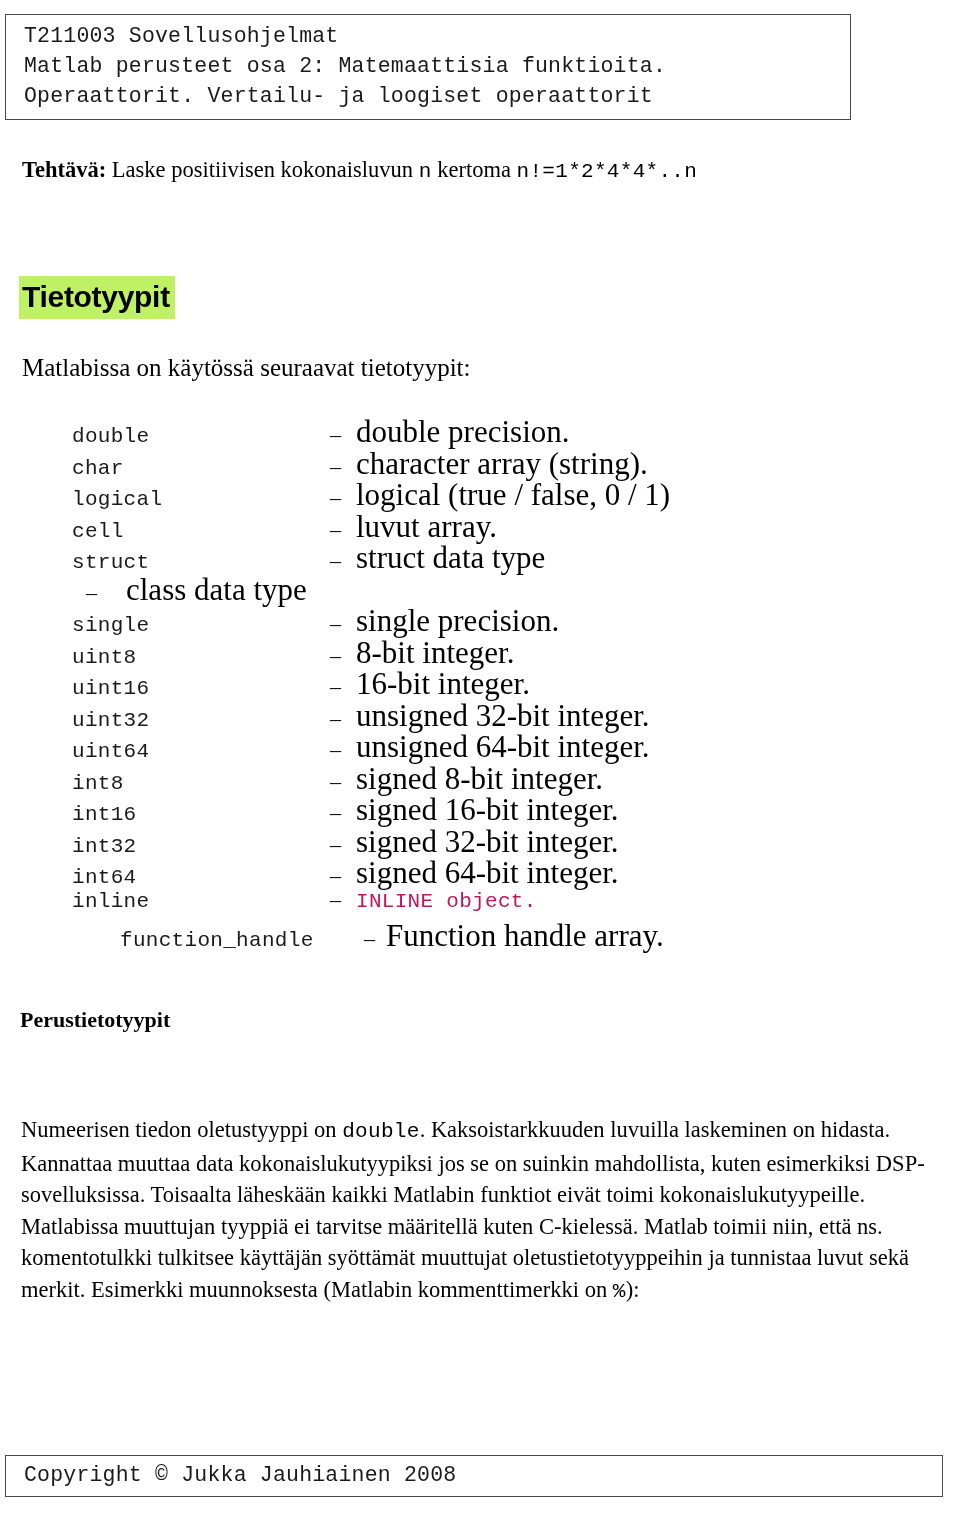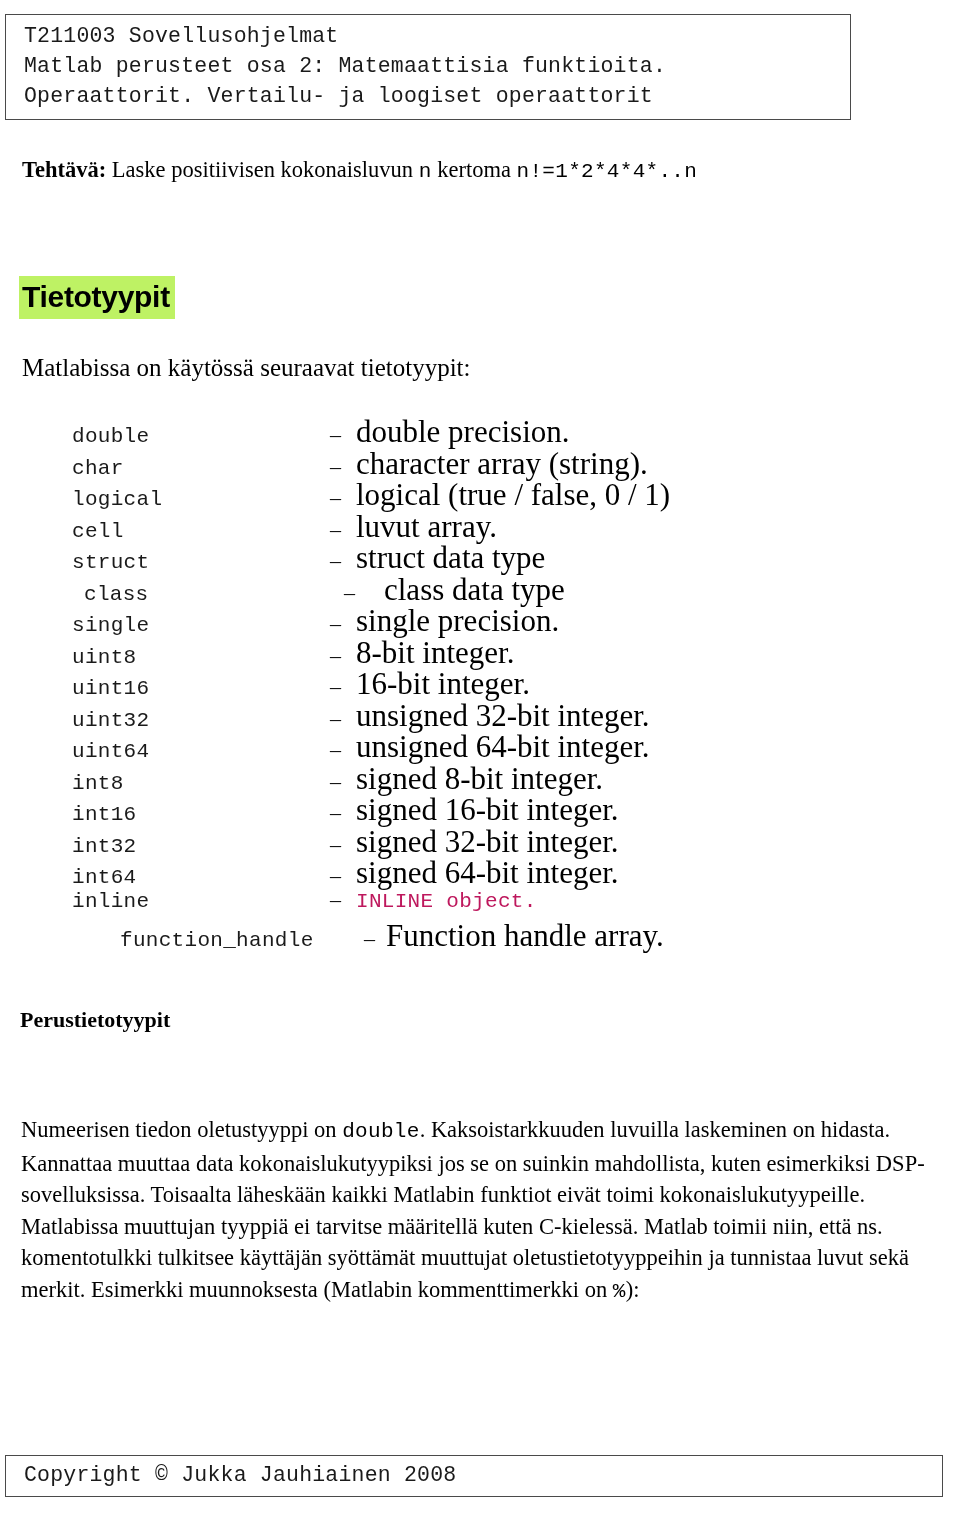--- a/index.html
+++ b/index.html
@@ -228,21 +228,20 @@
         <span class="type-name">cell</span>
         <span class="type-dash">–</span>
         <span class="type-desc">luvut array.</span>
       </div>
       <div class="type-row">
         <span class="type-name">struct</span>
         <span class="type-dash">–</span>
         <span class="type-desc">struct data type</span>
       </div>
       <div class="type-row indented">
-        <span class="type-name">class</span>
         <span class="type-dash">–</span>
         <span class="type-desc">class data type</span>
       </div>
       <div class="type-row">
         <span class="type-name">single</span>
         <span class="type-dash">–</span>
         <span class="type-desc">single precision.</span>
       </div>
       <div class="type-row">
         <span class="type-name">uint8</span>

